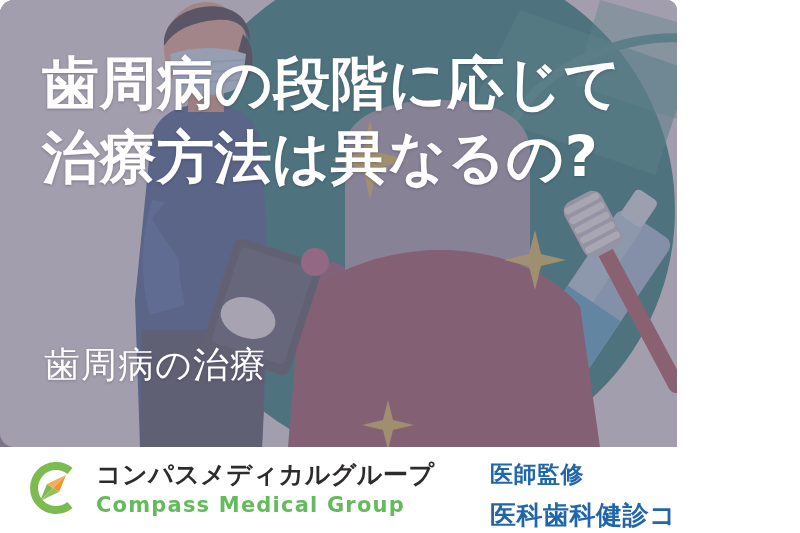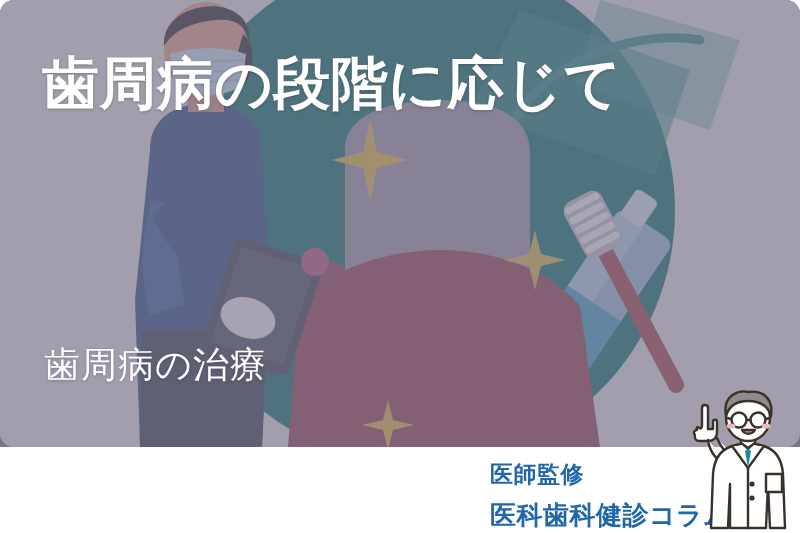--- a/index.html
+++ b/index.html
@@ -9,21 +9,21 @@
   }
   body {
     width: 800px;
     height: 533px;
     font-family: "DejaVu Sans", "Liberation Sans", sans-serif;
     overflow: hidden;
   }
 
   #card {
     position: relative;
-    width: 800px;
+    width: 677px;
     height: 533px;
     background: #ffffff;
     overflow: hidden;
     border-radius: 10px;
   }
 
   
   #hero {
     position: absolute;
     left: 0;
@@ -250,27 +250,43 @@
 
           <circle cx="315" cy="262" r="14" fill="#b4567e"></circle>
         </g>
       </svg>
     </div>
 
     <div id="hero-veil"></div>
 
     <div id="title-block">
       <div class="title-line">歯周病の段階に応じて</div>
+      <div class="title-line">治療方法は異なるの?</div>
     </div>
 
     <div id="subtitle">歯周病の治療</div>
   </div>
 
   <div id="footer">
 
+    <div id="brand">
+      <div id="brand-mark">
+        <svg viewBox="0 0 62 62" width="62" height="62" xmlns="http://www.w3.org/2000/svg">
+          <path d="M48 14 A22 22 0 1 0 48 48" stroke="#7cbb4d" stroke-width="8" fill="none" stroke-linecap="butt"></path>
+          <path d="M31 31 L44 18 L37 35 Z" fill="#f29530"></path>
+          <path d="M31 31 L18 44 L25 27 Z" fill="#7cbb4d"></path>
+          <path d="M31 31 L44 18 L25 27 Z" fill="#f5a64c" opacity="0.95"></path>
+          <path d="M31 31 L18 44 L37 35 Z" fill="#8cc45c"></path>
+        </svg>
+      </div>
+      <div id="brand-text">
+        <div id="brand-name-ja">コンパスメディカルグループ</div>
+        <div id="brand-name-en">Compass Medical Group</div>
+      </div>
+    </div>
 
     <div id="column-label">
       <div class="column-line" id="column-line-1">医師監修</div>
       <div class="column-line" id="column-line-2">医科歯科健診コラム</div>
     </div>
   </div>
 
   <div id="doctor">
     <svg viewBox="0 0 112 145" width="112" height="145" xmlns="http://www.w3.org/2000/svg">
       <g stroke="#3b3129" stroke-width="2.4" stroke-linecap="round" stroke-linejoin="round" fill="#ffffff">

